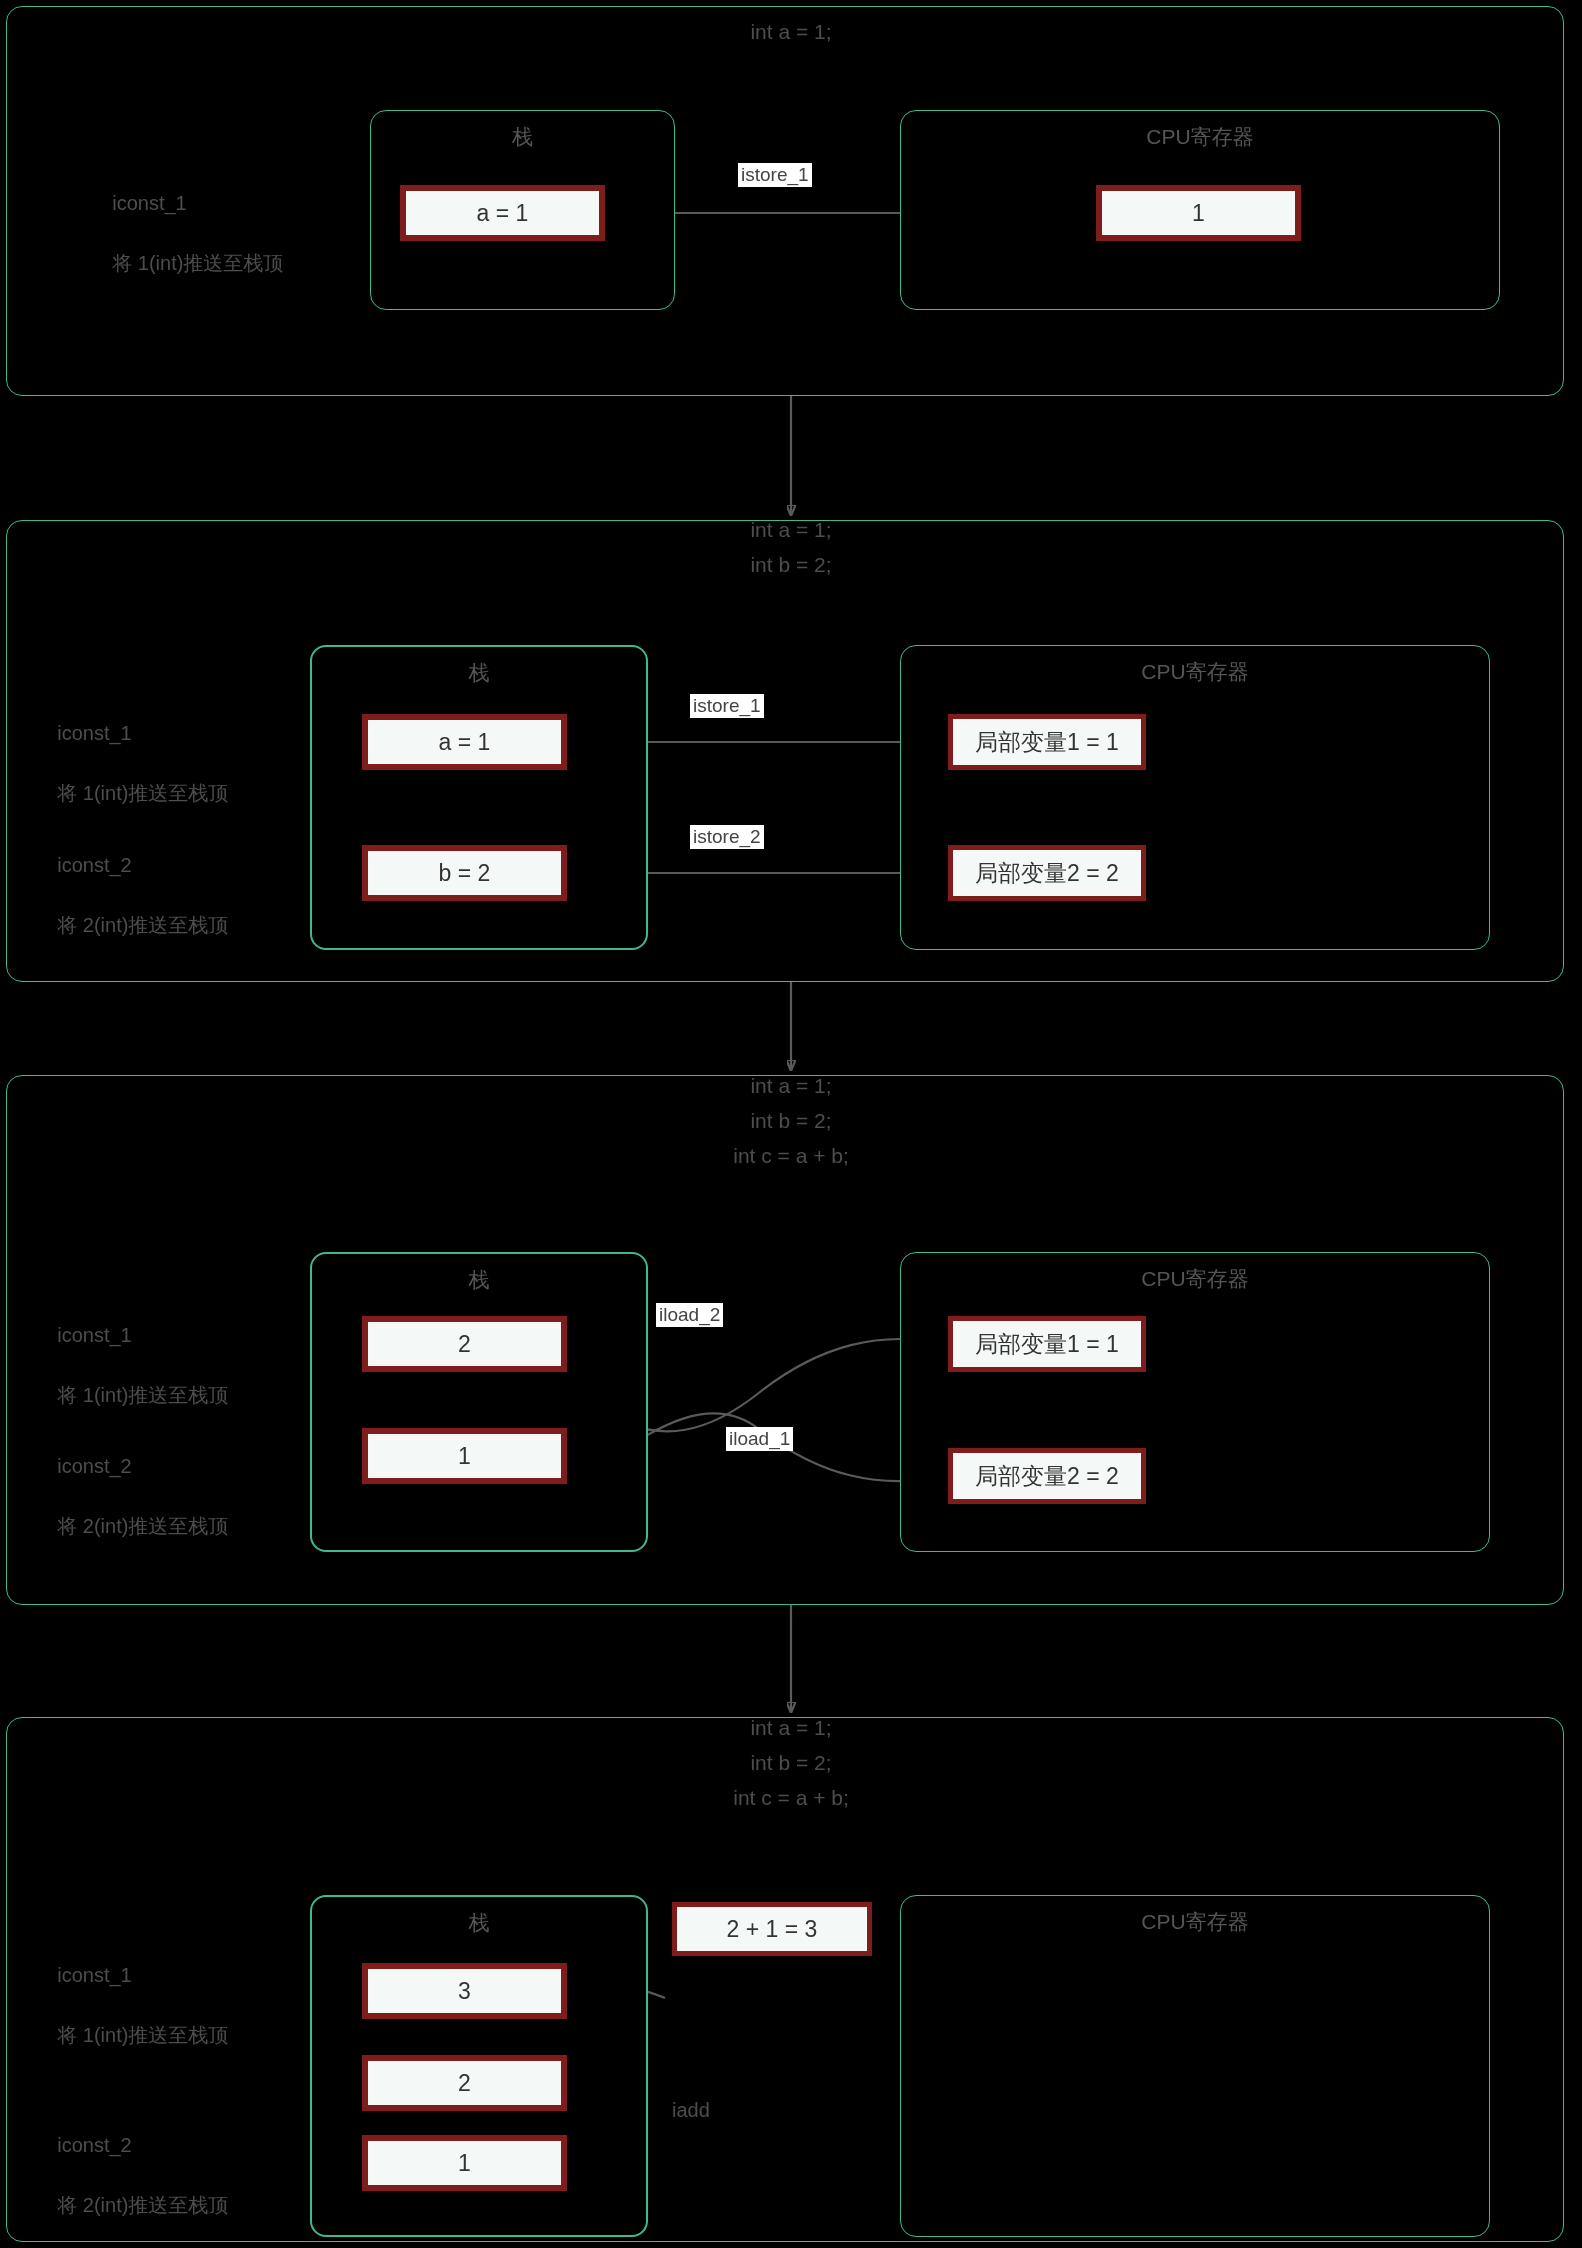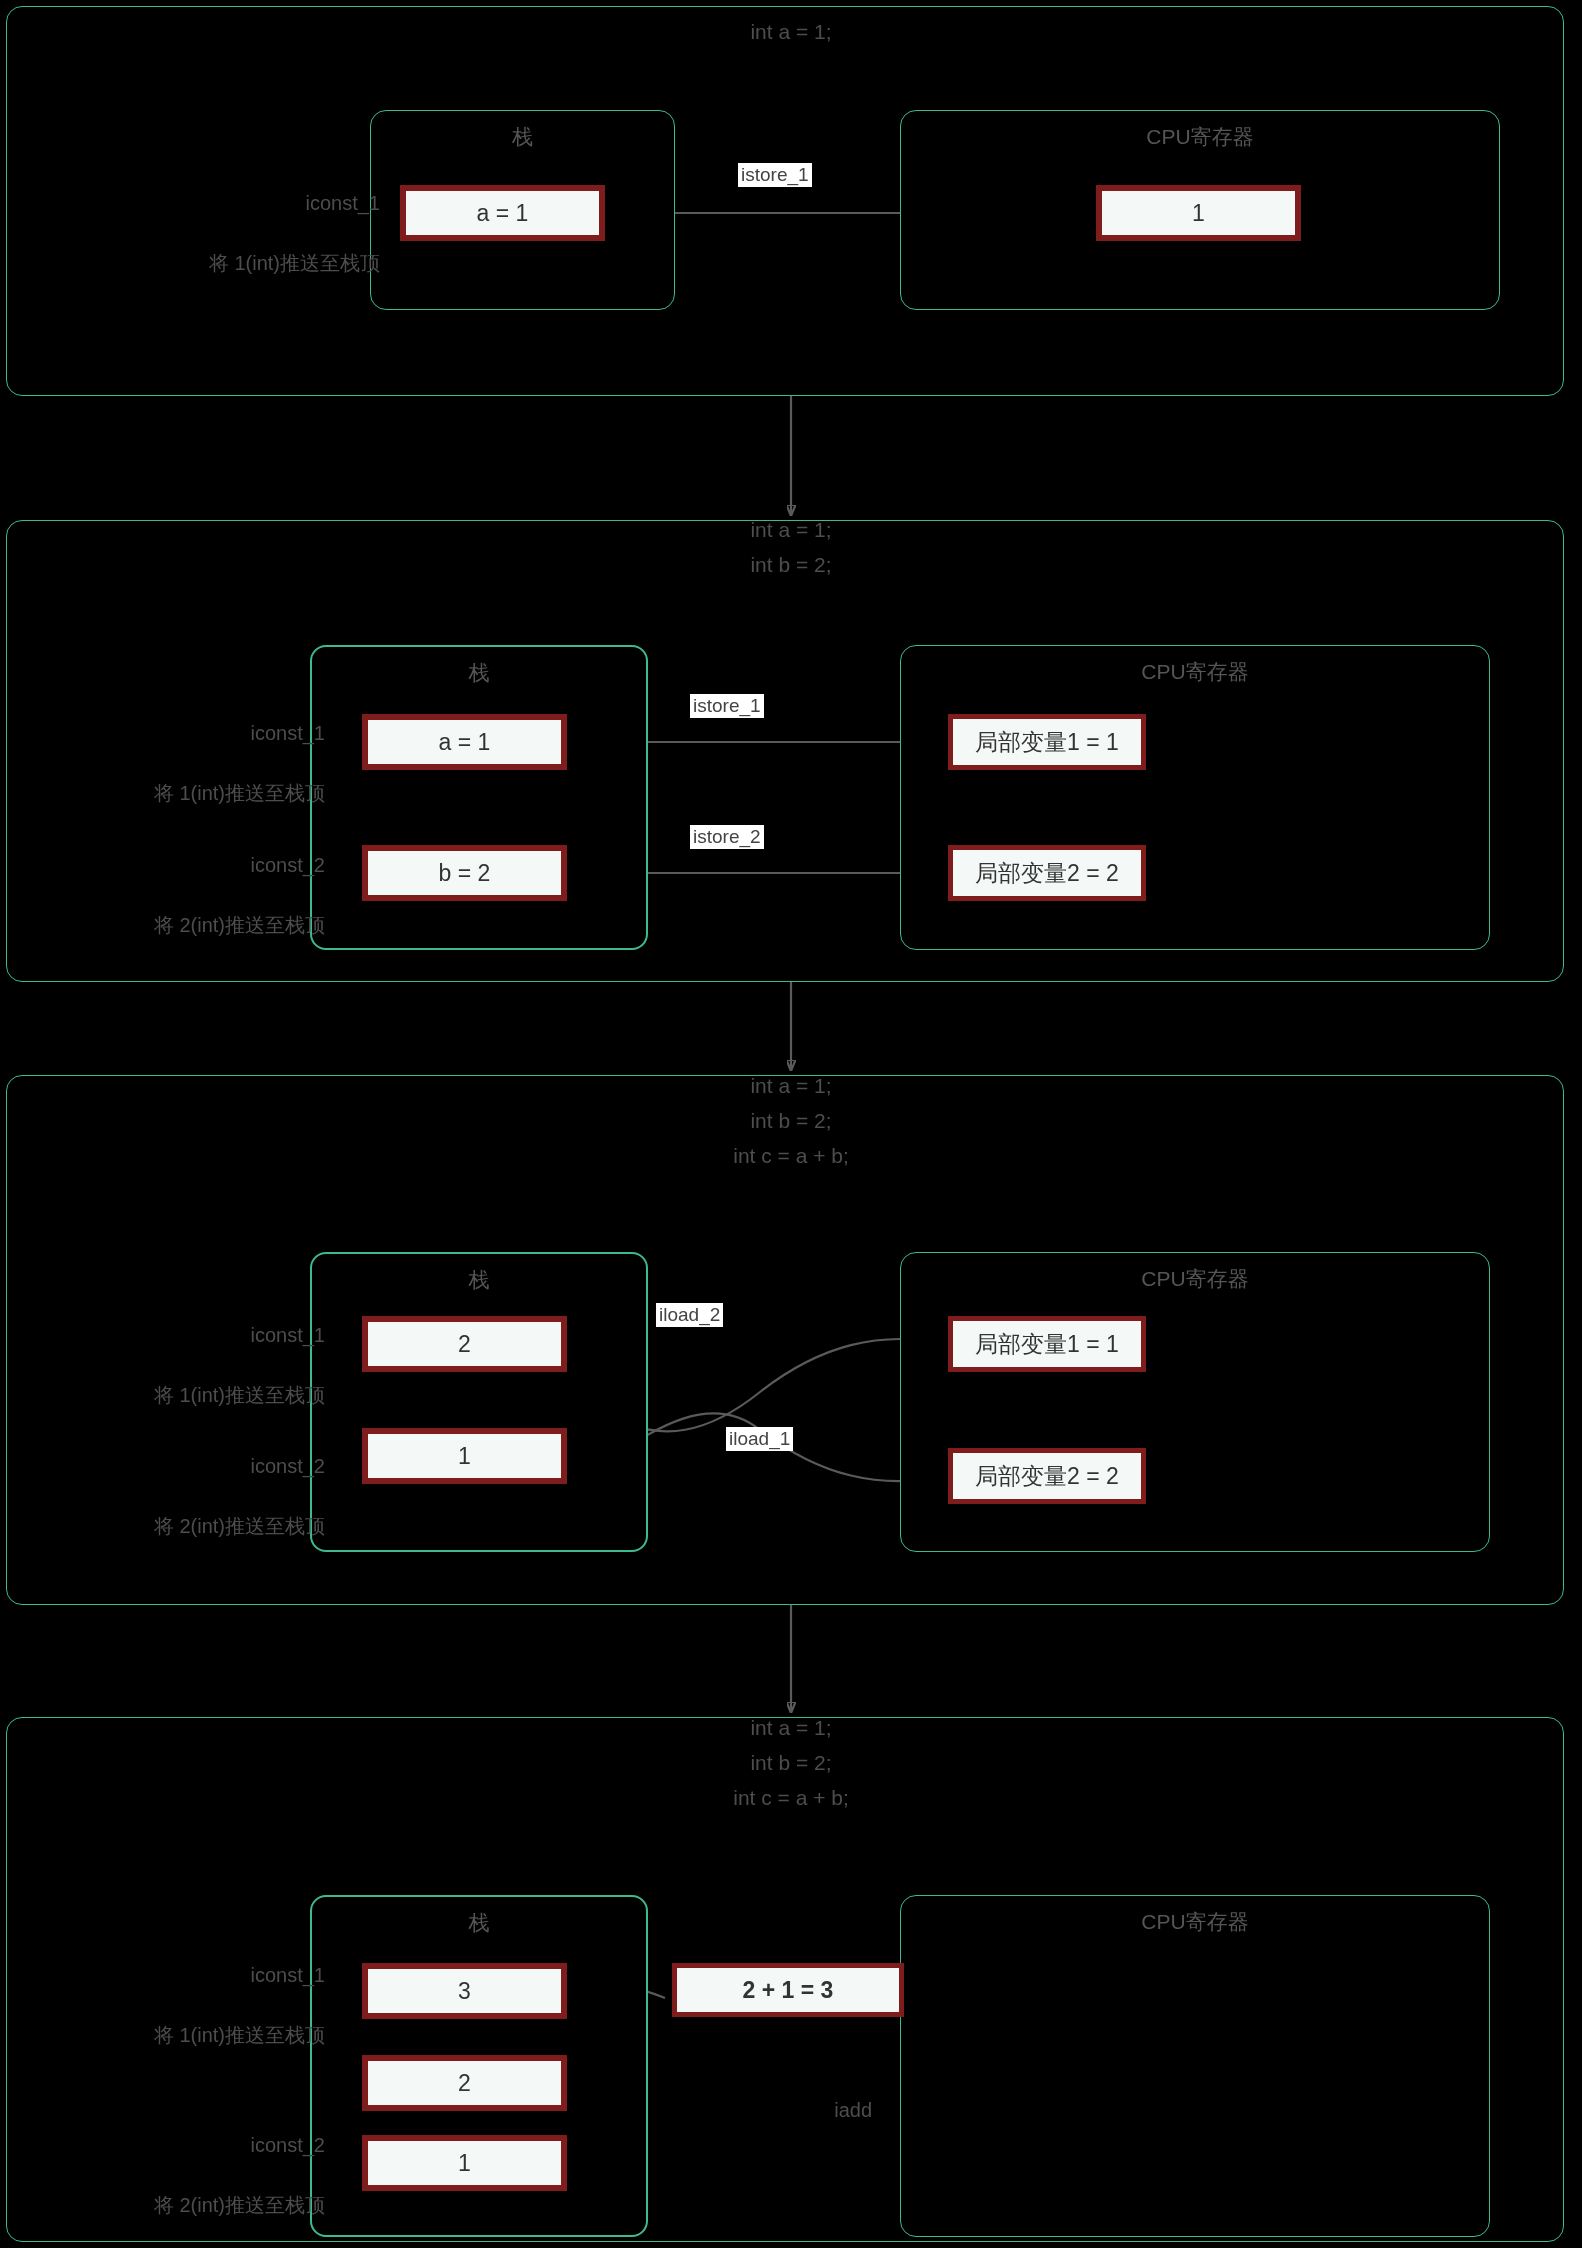--- a/index.html
+++ b/index.html
@@ -58,21 +58,21 @@
     display:flex;align-items:center;justify-content:center;
     color:#333;
     font-size:23px;
     z-index:5;
   }
   .cell.thin{border-width:5px;}
 
   
   .caption{
     position:absolute;
-    text-align:right;
+    text-align:left;
     color:#4d4d4d;
     font-size:20px;
     line-height:30px;
     white-space:pre;
     z-index:4;
   }
 
   
   .edge-label{
     position:absolute;
@@ -197,21 +197,21 @@
     <div class="box-label">栈</div>
   </div>
   <div class="cell" style="left:362px;top:1963px;width:205px;height:56px;">3</div>
   <div class="cell" style="left:362px;top:2055px;width:205px;height:56px;">2</div>
   <div class="cell" style="left:362px;top:2135px;width:205px;height:56px;">1</div>
 
   <div class="box" style="left:900px;top:1895px;width:590px;height:342px;">
     <div class="box-label">CPU寄存器</div>
   </div>
 
-  <div class="cell thin" style="left:672px;top:1963px;width:232px;height:54px;font-weight:bold;">2 + 1 = 3</div>
+  <div class="cell thin" style="left:672px;top:1902px;width:200px;height:54px;">2 + 1 = 3</div>
 
   <div class="caption" style="left:672px;top:2095px;width:200px;">iadd</div>
 
   <svg class="links" viewBox="0 0 1582 2248">
     <defs>
       <marker id="ah" markerWidth="11" markerHeight="9" refX="10" refY="4.5" orient="auto" markerUnits="userSpaceOnUse">
         <path d="M0,0 L11,4.5 L0,9 z" fill="#5a5a5a" stroke="none"></path>
       </marker>
     </defs>
 

